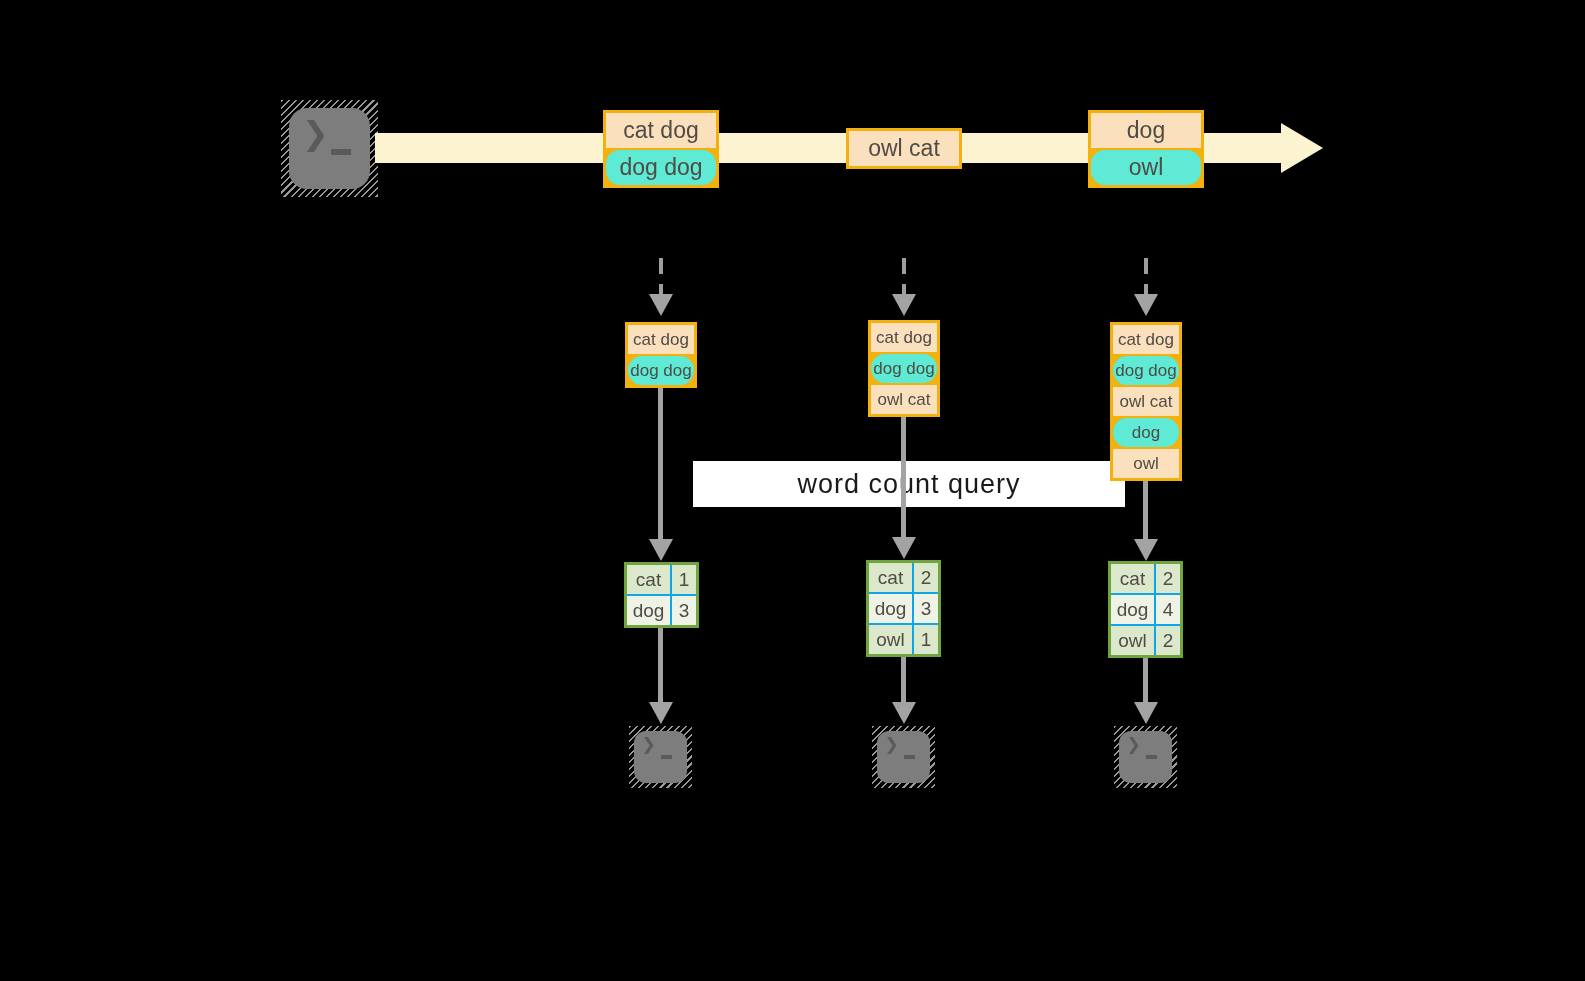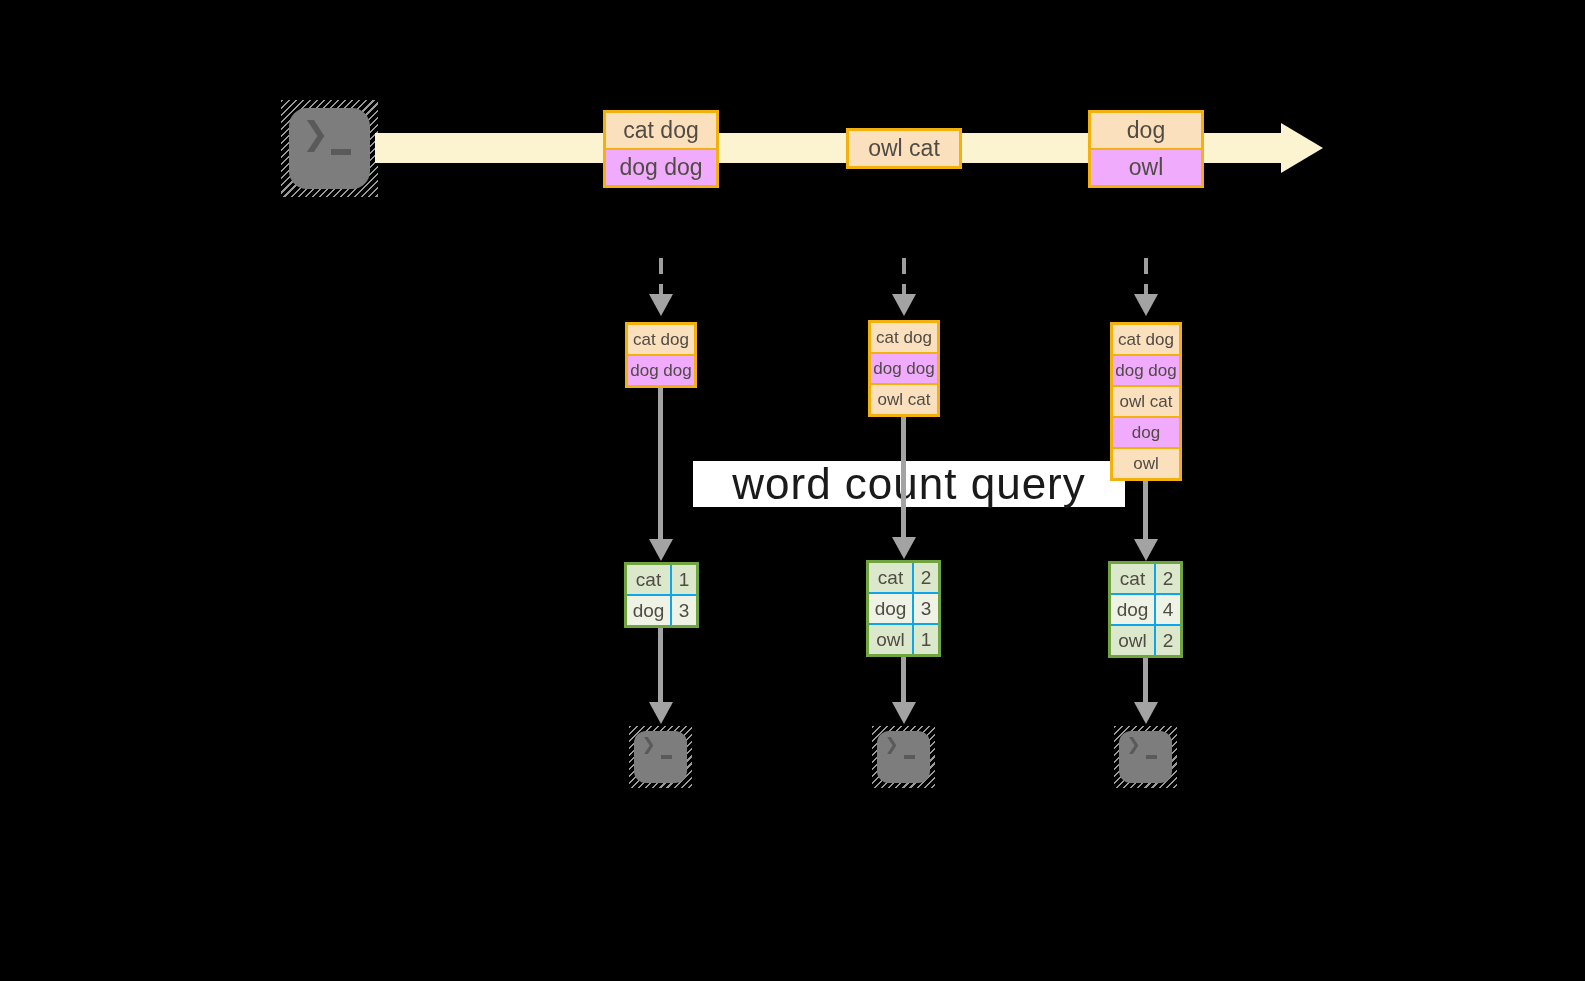--- a/index.html
+++ b/index.html
@@ -25,26 +25,26 @@
     border-top:25px solid transparent;border-bottom:25px solid transparent;border-left:42px solid #fcf3d0;}
 
   
   .obox{position:absolute;box-sizing:border-box;border:3px solid #f2b10c;background:#f2b10c;
         display:grid;grid-auto-rows:35px;row-gap:2px;z-index:3;}
   .obox .orow{display:flex;align-items:center;justify-content:center;
         font-size:23px;color:#504b45;}
   .stack{grid-auto-rows:29px;z-index:5;}
   .stack .orow{font-size:17px;}
   .orow.dark{background:#fbe0be;}
-  .orow.light{background:#f0abfc;}
+  .orow.light{background:#5eead4;border-radius:14px;}
 
   
   .query-band{position:absolute;left:693px;top:461px;width:432px;height:46px;background:#ffffff;z-index:2;
       display:flex;align-items:center;justify-content:center;}
-  .query-label{font-size:44px;font-weight:300;color:#1a1a1a;letter-spacing:1px;}
+  .query-label{font-size:27px;font-weight:300;color:#1a1a1a;letter-spacing:1px;}
 
   
   .vshaft{position:absolute;width:5px;background:#a3a3a3;z-index:4;}
   .vdash{position:absolute;width:4px;z-index:4;
       background:repeating-linear-gradient(to bottom,#9e9e9e 0 16px,transparent 16px 26px);}
   .tri-down{position:absolute;width:0;height:0;z-index:4;
       border-left:12px solid transparent;border-right:12px solid transparent;border-top:22px solid #a3a3a3;}
 
   
   .gtable{position:absolute;box-sizing:border-box;border:3px solid #6fa43f;background:#0ea5e9;

